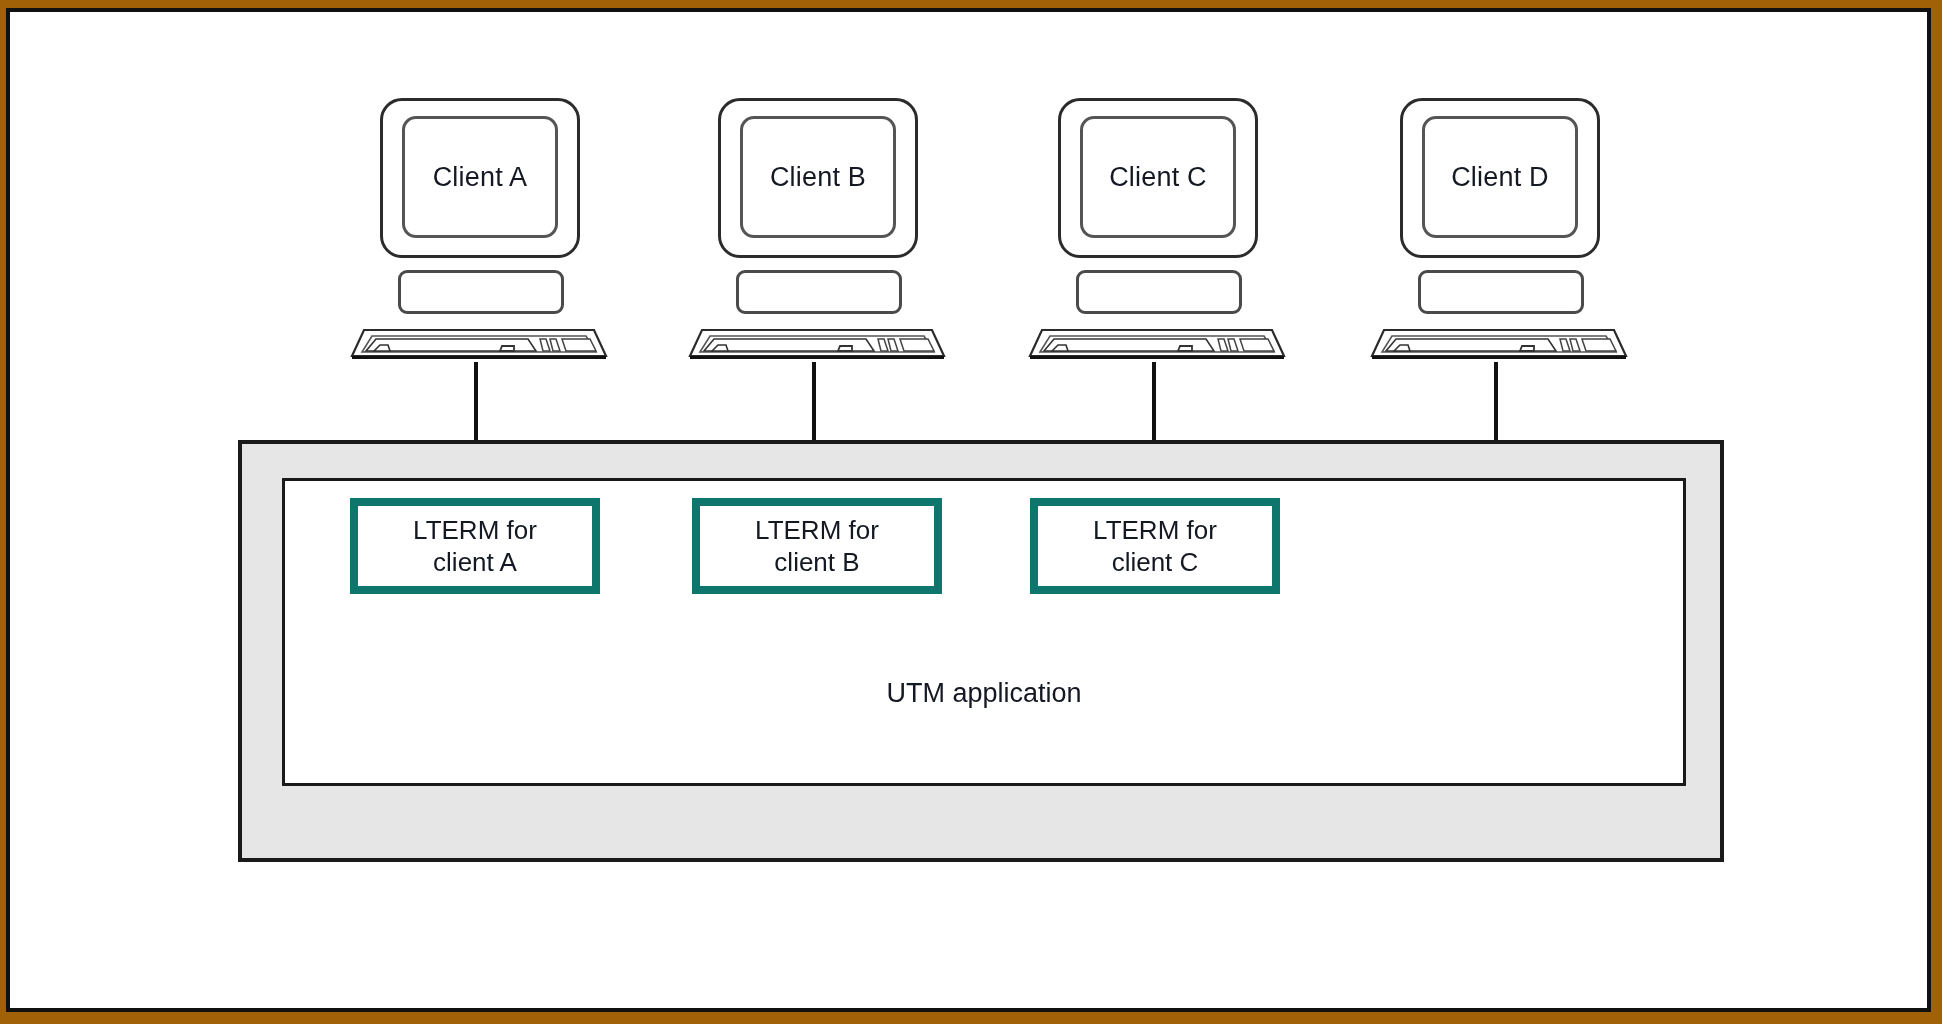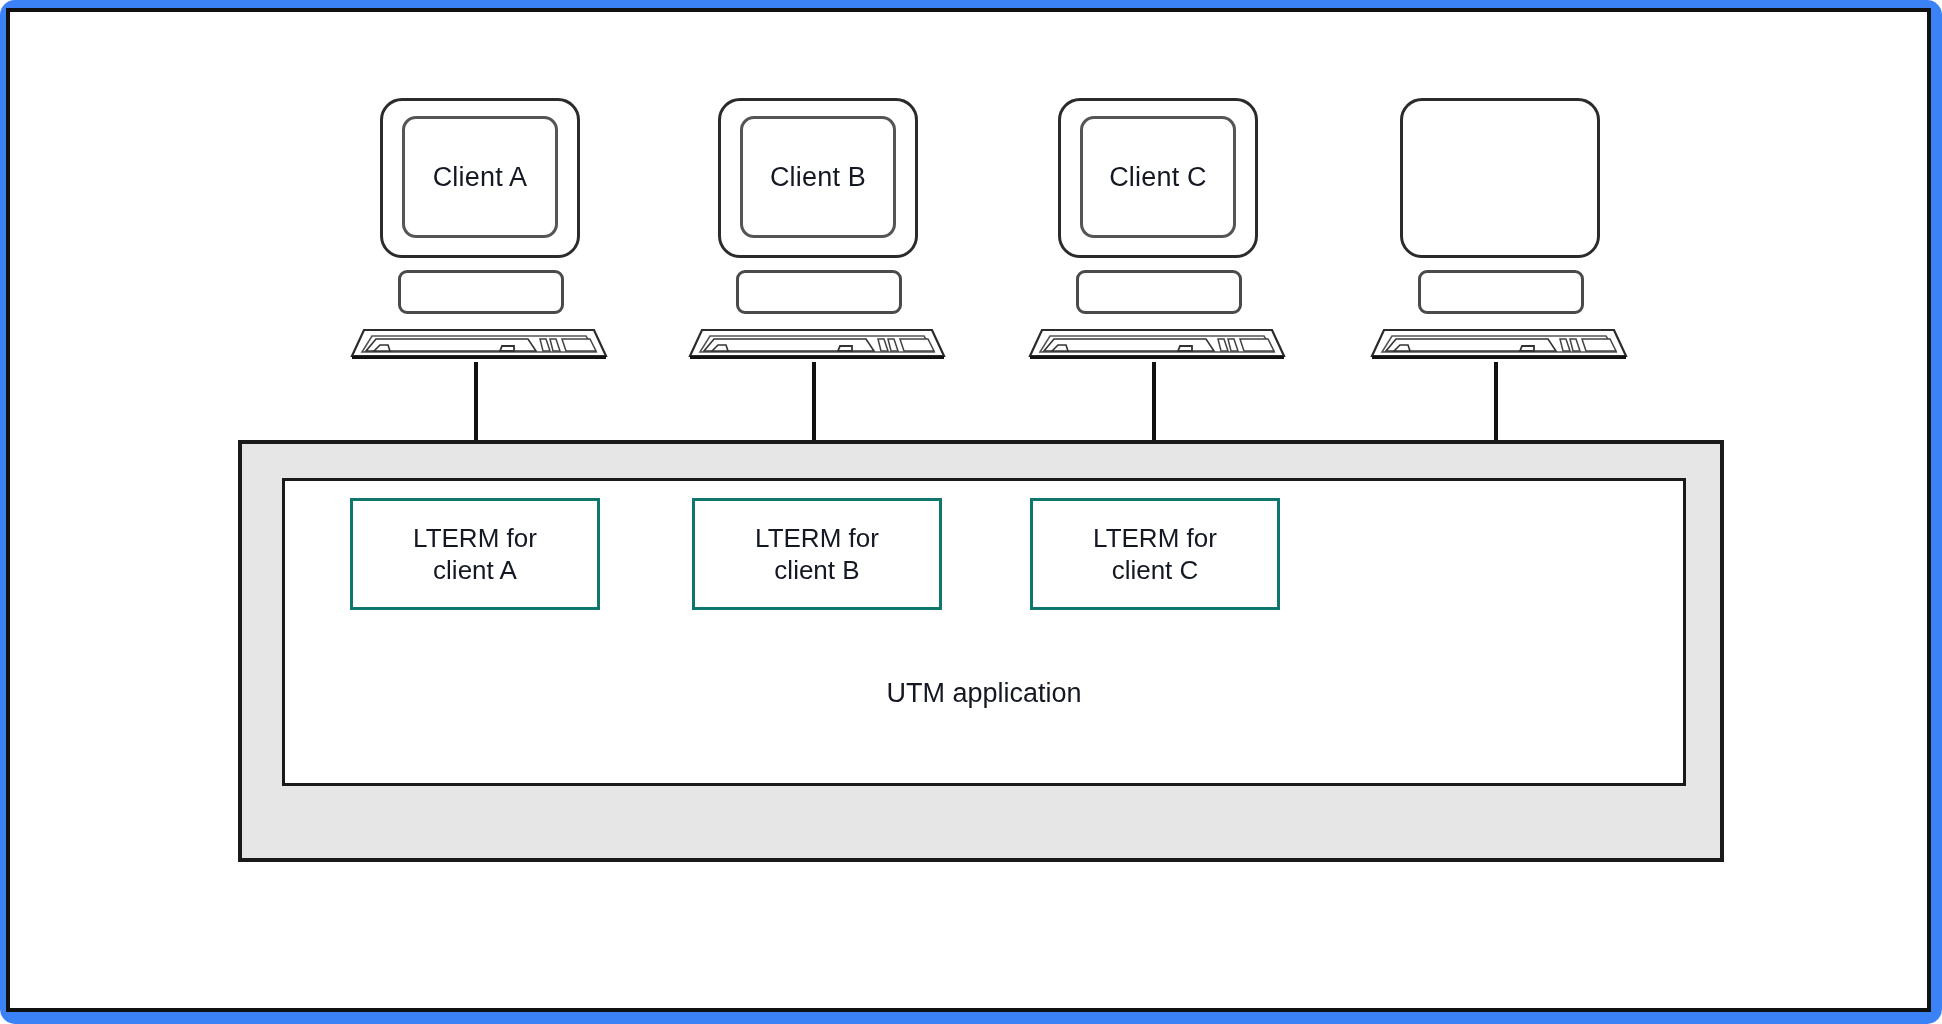--- a/index.html
+++ b/index.html
@@ -5,23 +5,22 @@
   html, body {
     margin: 0;
     padding: 0;
     background: #ffffff;
     font-family: "Liberation Sans", sans-serif;
   }
   #page {
     position: relative;
     width: 1942px;
     height: 1024px;
-    background: #3b82f6;
+    background: #a16207;
     overflow: hidden;
-    border-radius: 15px;
   }
   
   .outer-frame {
     position: absolute;
     left: 6px;
     top: 8px;
     width: 1925px;
     height: 1004px;
     border: 4px solid #111111;
     background: #ffffff;
@@ -105,23 +104,23 @@
     width: 1404px;
     height: 308px;
     background: #ffffff;
     border: 3px solid #1a1a1a;
     box-sizing: border-box;
   }
   .lterm-box {
     position: absolute;
     top: 498px;
     width: 250px;
-    height: 112px;
-    background: #ffffff;
-    border: 3px solid #0f766e;
+    height: 96px;
+    background: #ffffff;
+    border: 8px solid #0f766e;
     box-sizing: border-box;
     display: flex;
     flex-direction: column;
     align-items: center;
     justify-content: center;
     line-height: 1.24;
   }
   .lterm-line {
     font-size: 26px;
     color: #141822;
@@ -206,20 +205,23 @@
   <path d="M24,25 L30,19 L38,19 L40,25 Z" fill="#ffffff" stroke="#333333" stroke-width="1.6"></path>
   <path d="M150,25 L152,20 L164,20 L164,25 Z" fill="#ffffff" stroke="#333333" stroke-width="1.8"></path>
   <path d="M190,13 L196,13 L200,25 L193,25 Z" fill="#ffffff" stroke="#444444" stroke-width="1.5"></path>
   <path d="M200,13 L206,13 L210,25 L203,25 Z" fill="#ffffff" stroke="#444444" stroke-width="1.5"></path>
   <path d="M212,13 L240,13 L246,25 L216,25 Z" fill="#ffffff" stroke="#444444" stroke-width="1.5"></path>
   <line x1="2" y1="31.5" x2="256" y2="31.5" stroke="#111111" stroke-width="3"></line>
 </svg></div>
       </div>
       <div class="client" style="left: 1370px; top: 98px;">
         <div class="monitor-outer"></div>
+        <div class="monitor-screen">
+          <span class="monitor-label">Client D</span>
+        </div>
         <div class="monitor-stand"></div>
         <div class="keyboard">
 <svg viewBox="0 0 258 40" width="258" height="40" preserveAspectRatio="none">
   <polygon points="14,4 244,4 256,30 2,30" fill="#ffffff" stroke="#2b2b2b" stroke-width="2.2"></polygon>
   <polygon points="22,10 236,10 246,26 12,26" fill="#ffffff" stroke="#555555" stroke-width="1.6"></polygon>
   <path d="M26,13 L178,13 L186,25 L16,25 Z" fill="#ffffff" stroke="#333333" stroke-width="1.6"></path>
   <path d="M24,25 L30,19 L38,19 L40,25 Z" fill="#ffffff" stroke="#333333" stroke-width="1.6"></path>
   <path d="M150,25 L152,20 L164,20 L164,25 Z" fill="#ffffff" stroke="#333333" stroke-width="1.8"></path>
   <path d="M190,13 L196,13 L200,25 L193,25 Z" fill="#ffffff" stroke="#444444" stroke-width="1.5"></path>
   <path d="M200,13 L206,13 L210,25 L203,25 Z" fill="#ffffff" stroke="#444444" stroke-width="1.5"></path>

